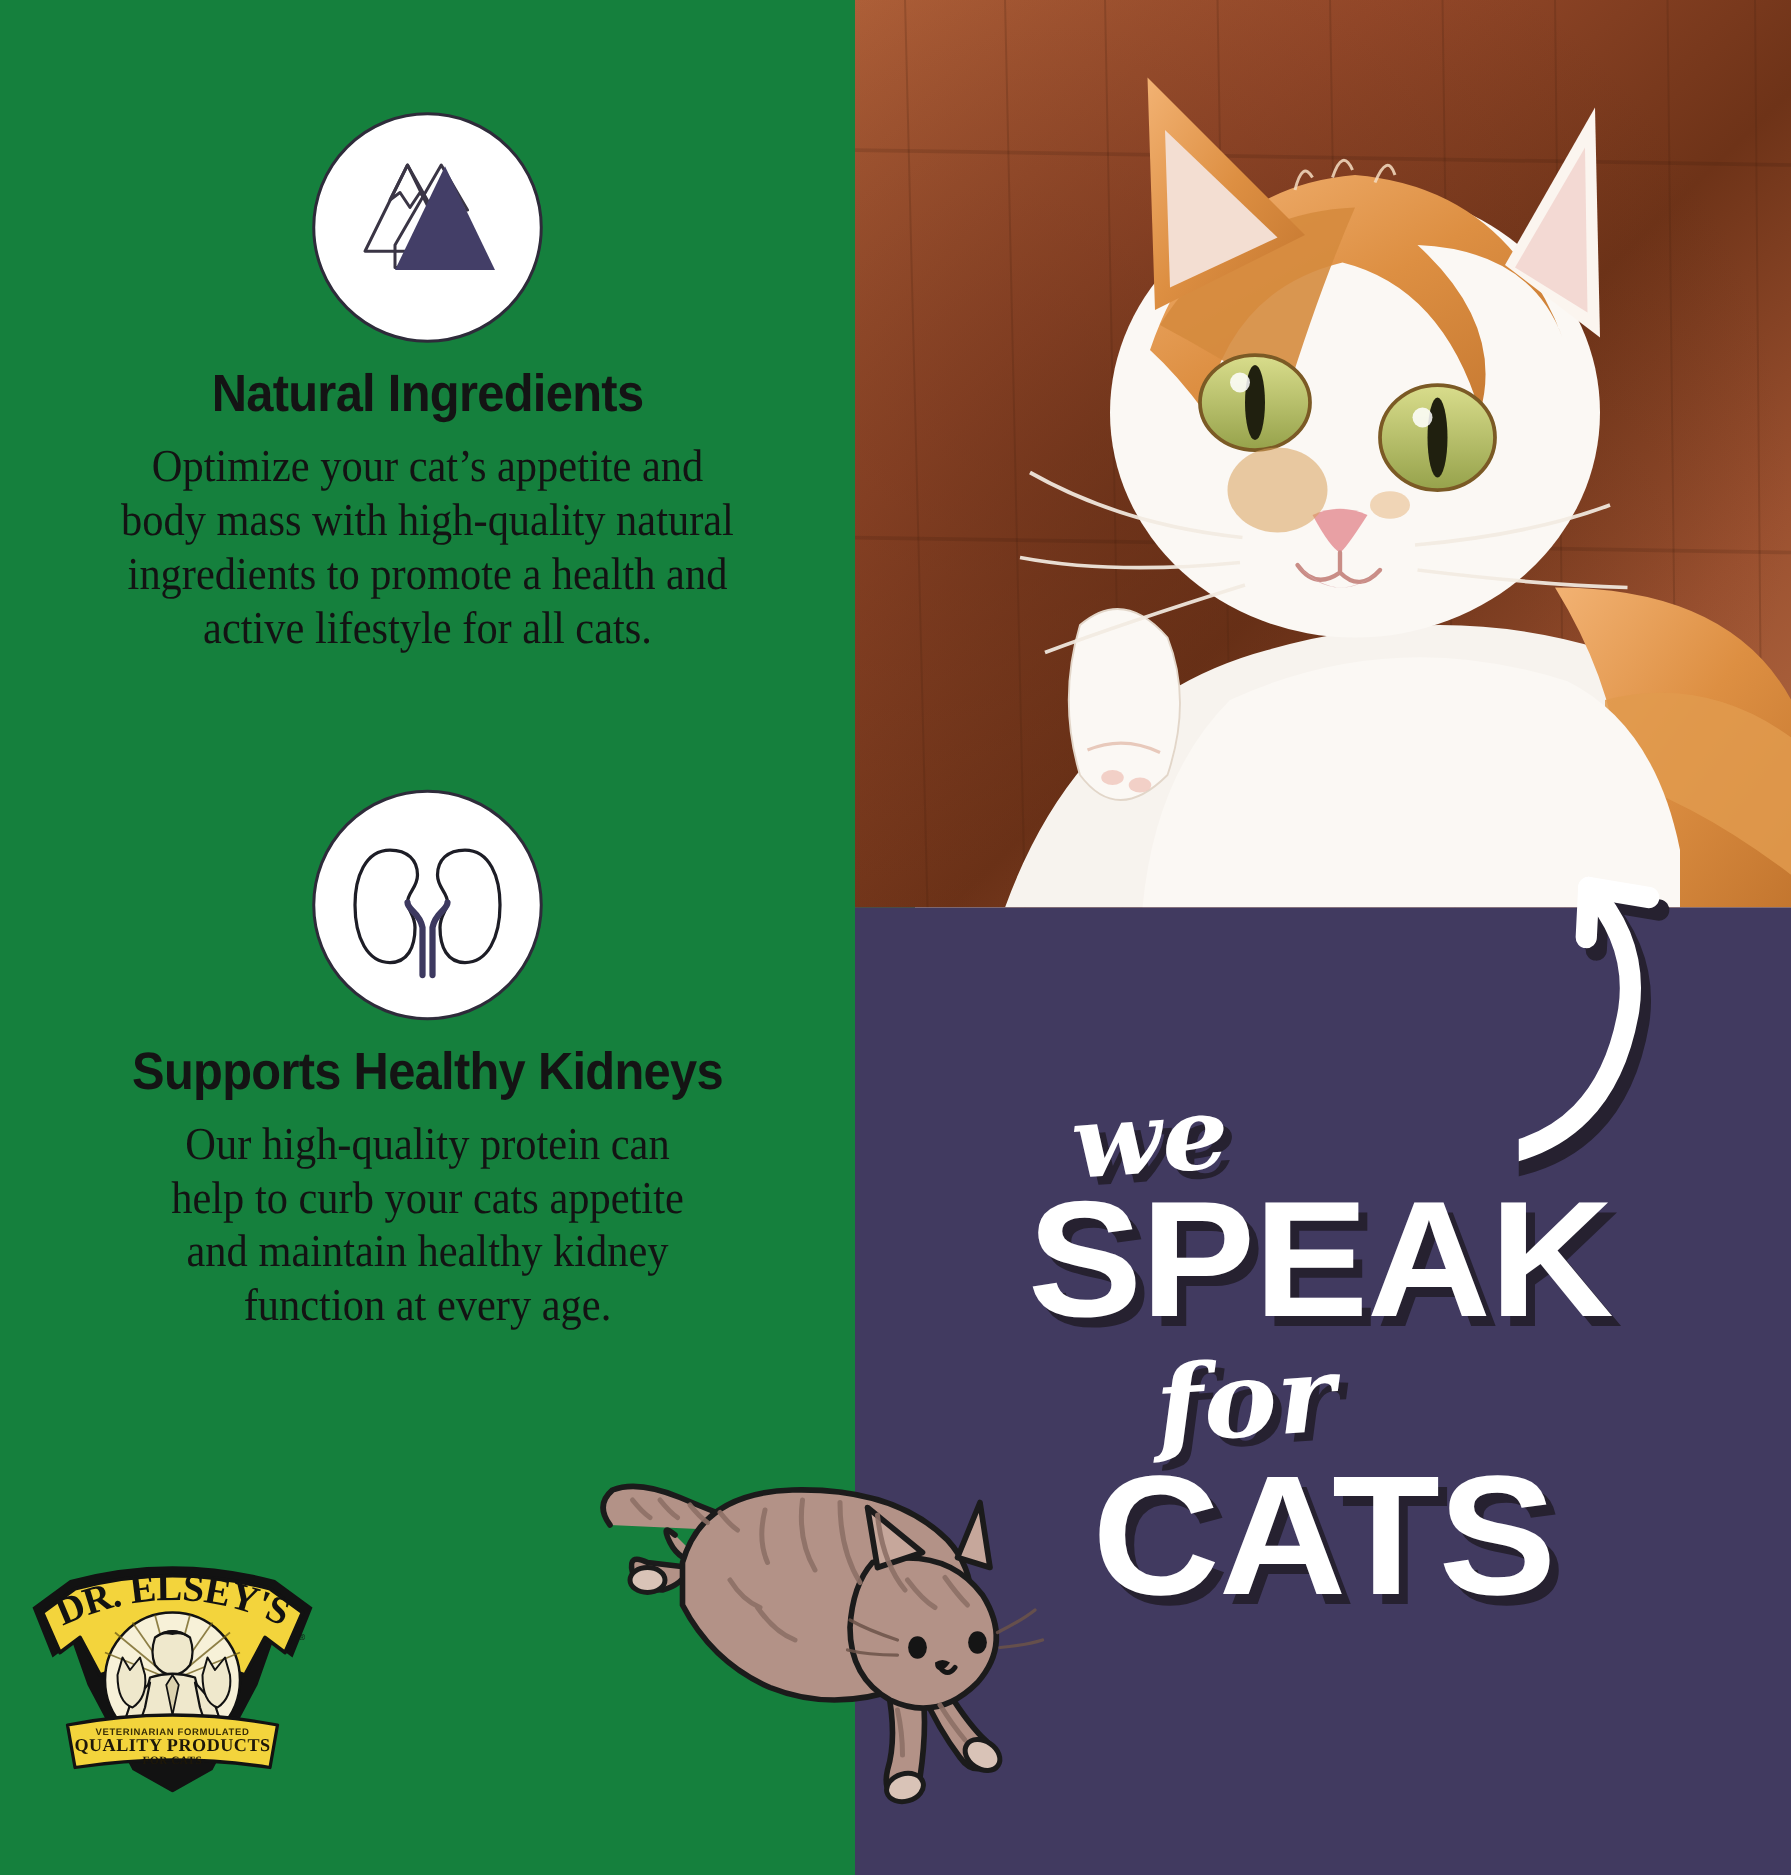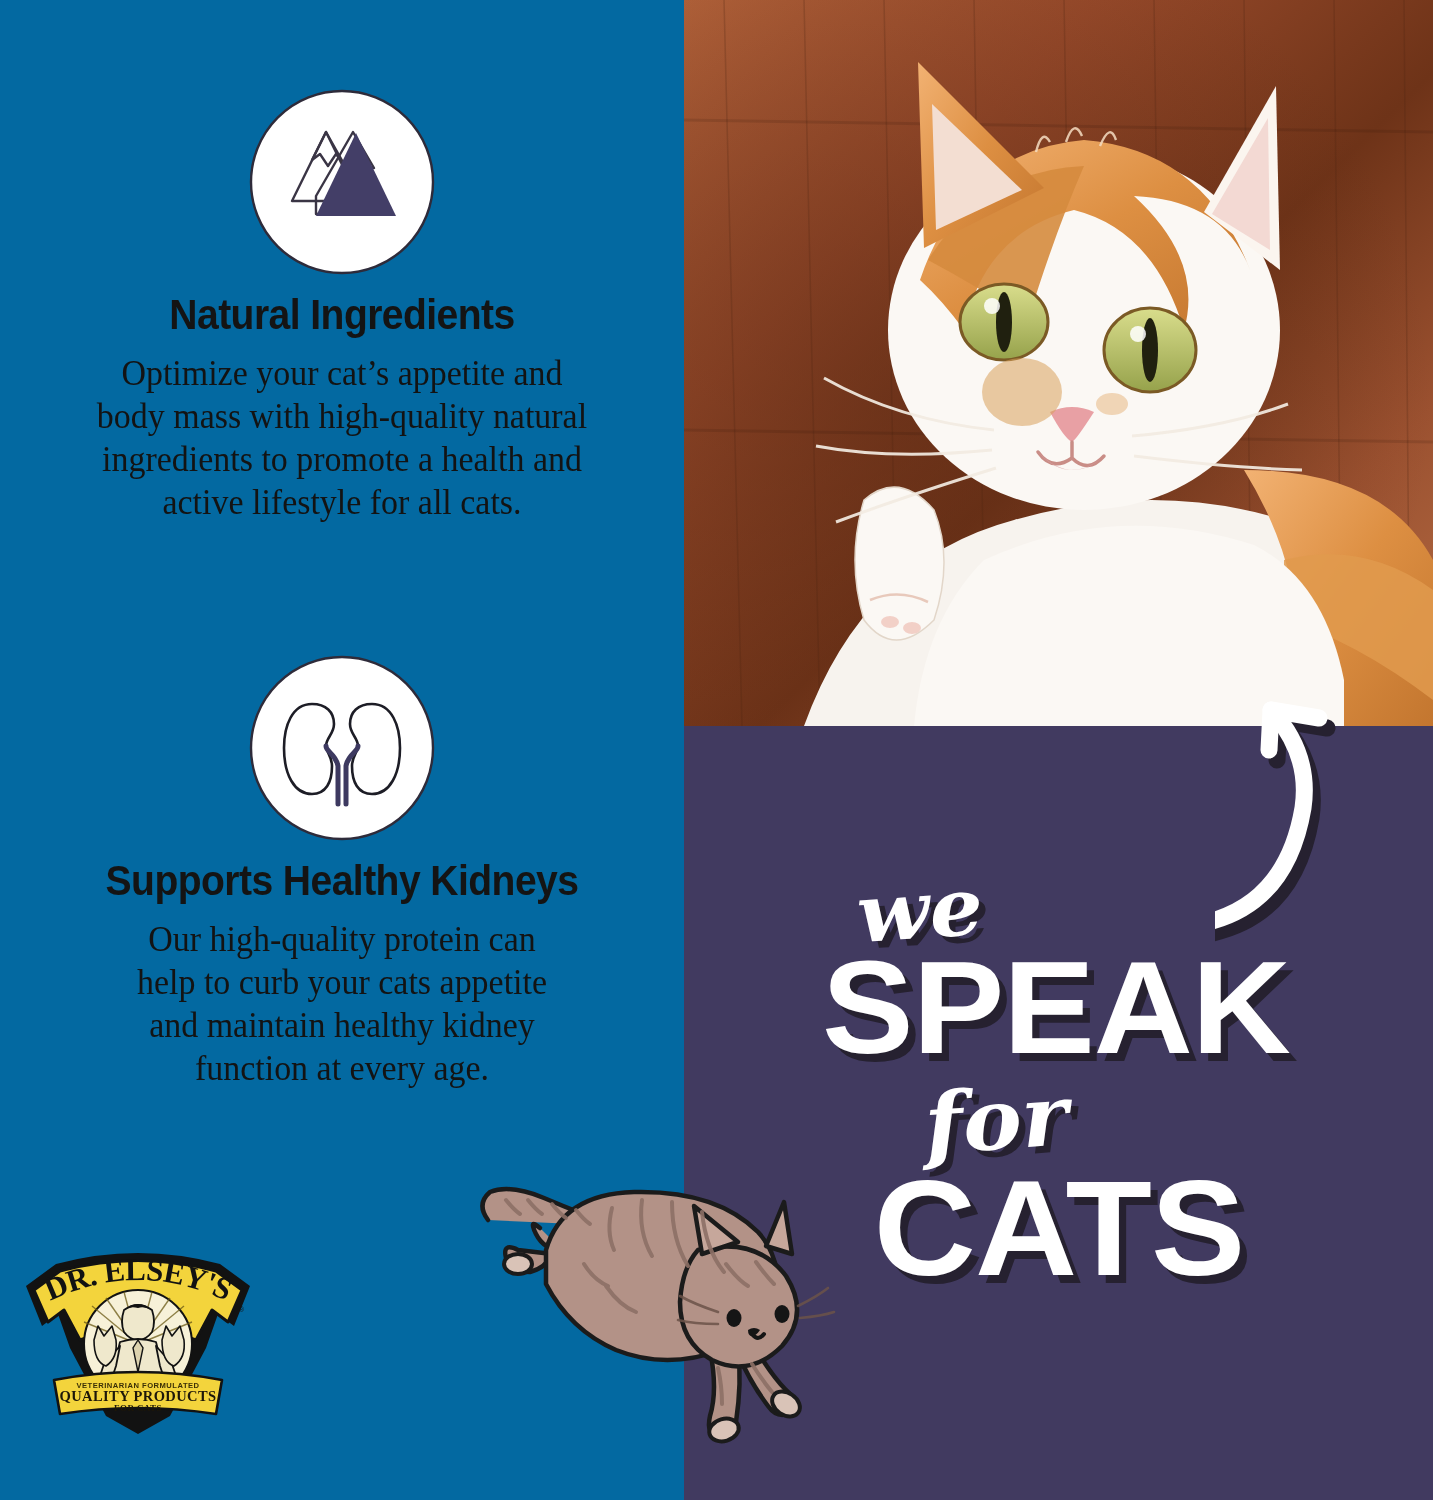--- a/index.html
+++ b/index.html
@@ -18,31 +18,31 @@
     overflow: hidden;
   }
 
   
   .left-col {
     position: absolute;
     left: 0;
     top: 0;
     width: 732px;
     height: 1500px;
-    background: #0369a1;
+    background: #15803d;
   }
 
   .feature {
     position: absolute;
     left: 0;
     width: 684px;
     text-align: center;
   }
   .feature-1 { top: 86px; }
-  .feature-2 { top: 652px; }
+  .feature-2 { top: 628px; }
 
   .icon-circle {
     width: 192px;
     height: 192px;
     margin: 0 auto;
     display: block;
   }
 
   .feature-title {
     font-family: "Liberation Sans", sans-serif;

